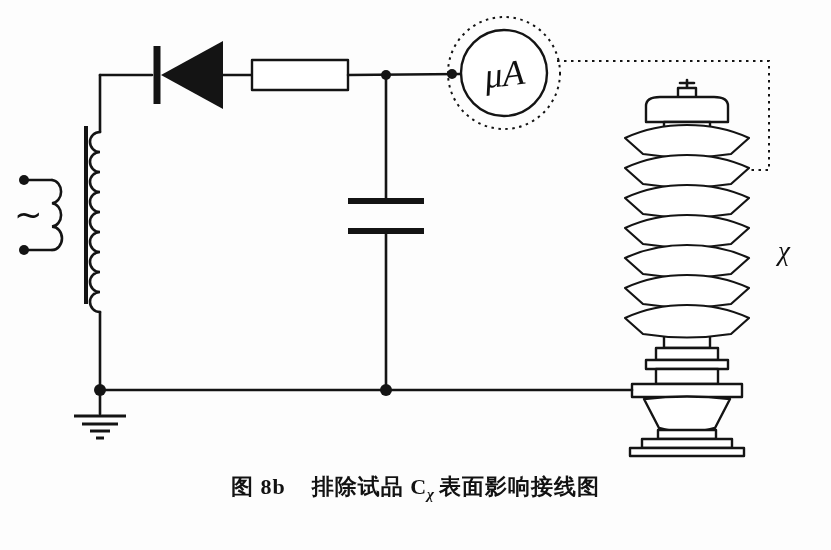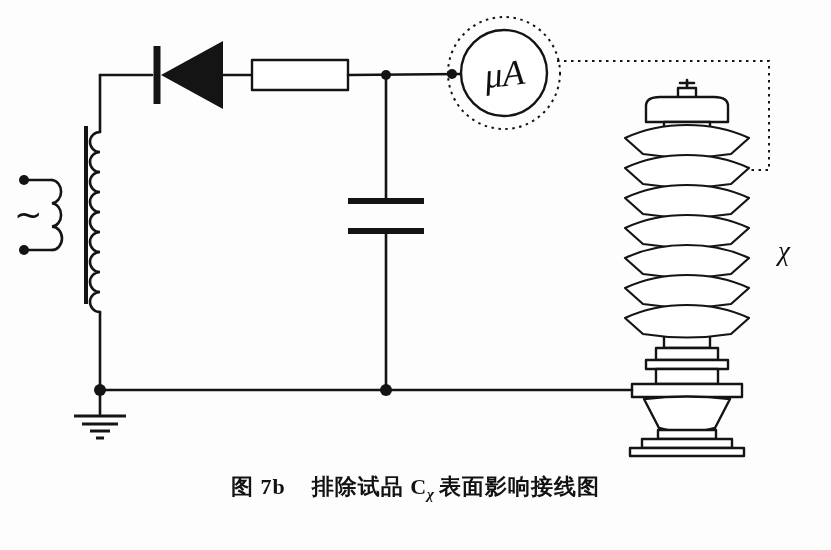--- a/index.html
+++ b/index.html
@@ -127,14 +127,14 @@
   <g>
     <line class="wire" x1="100" y1="390" x2="100" y2="414"></line>
     <line class="thick" stroke-width="3" x1="74" y1="416" x2="126" y2="416"></line>
     <line class="thick" stroke-width="3" x1="82" y1="424" x2="118" y2="424"></line>
     <line class="thick" stroke-width="3" x1="90" y1="431" x2="110" y2="431"></line>
     <line class="thick" stroke-width="3" x1="96" y1="438" x2="104" y2="438"></line>
   </g>
 </svg>
 
 <div class="caption">
-  <span>图 7b</span><span class="gap"></span><span>排除试品 C</span><sub>χ</sub><span class="after">表面影响接线图</span>
+  <span>图 8b</span><span class="gap"></span><span>排除试品 C</span><sub>χ</sub><span class="after">表面影响接线图</span>
 </div>
 
 </body></html>

